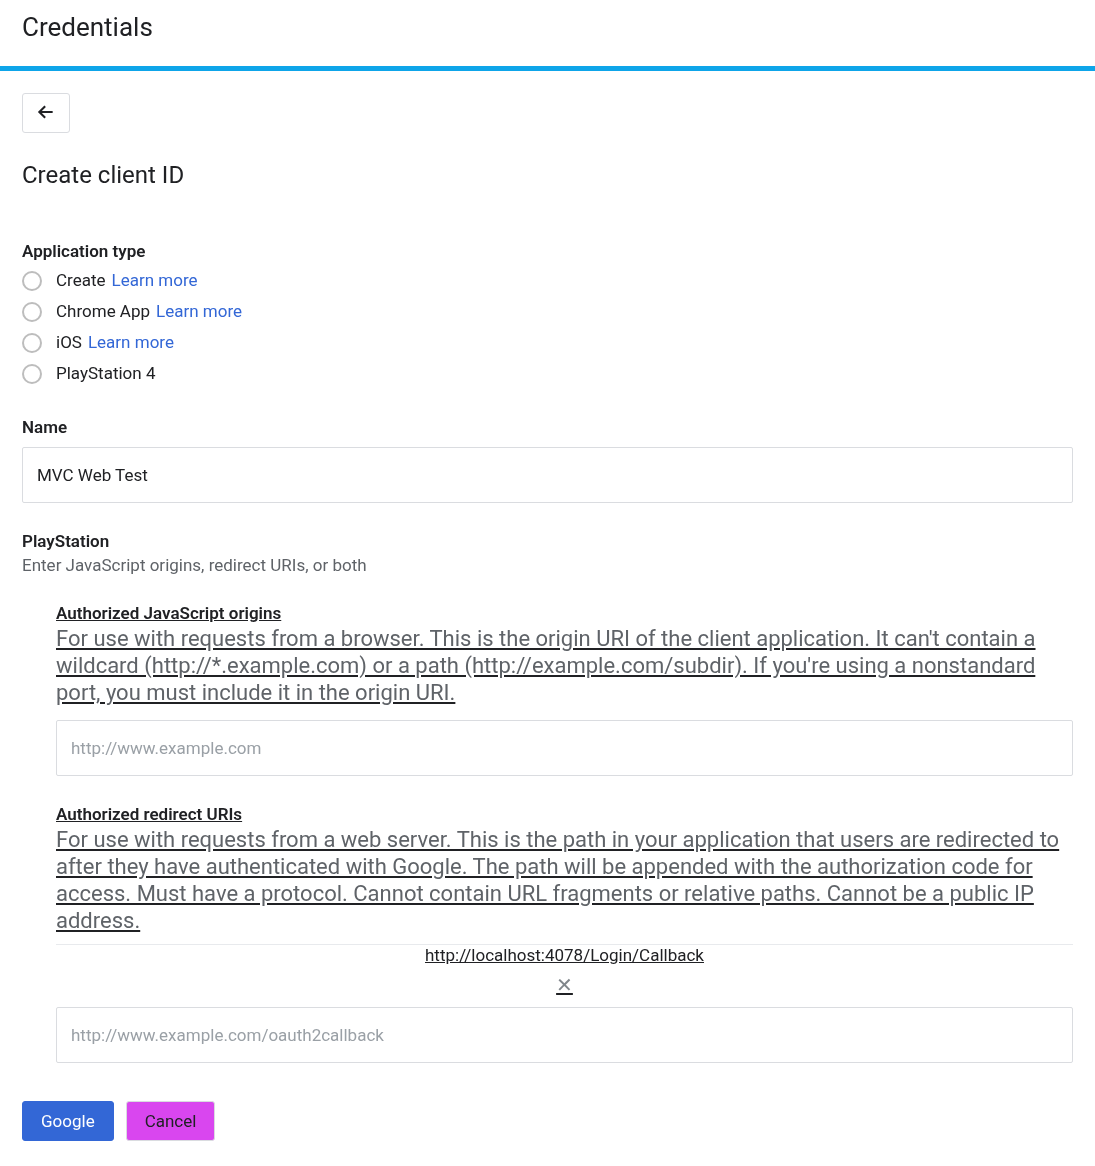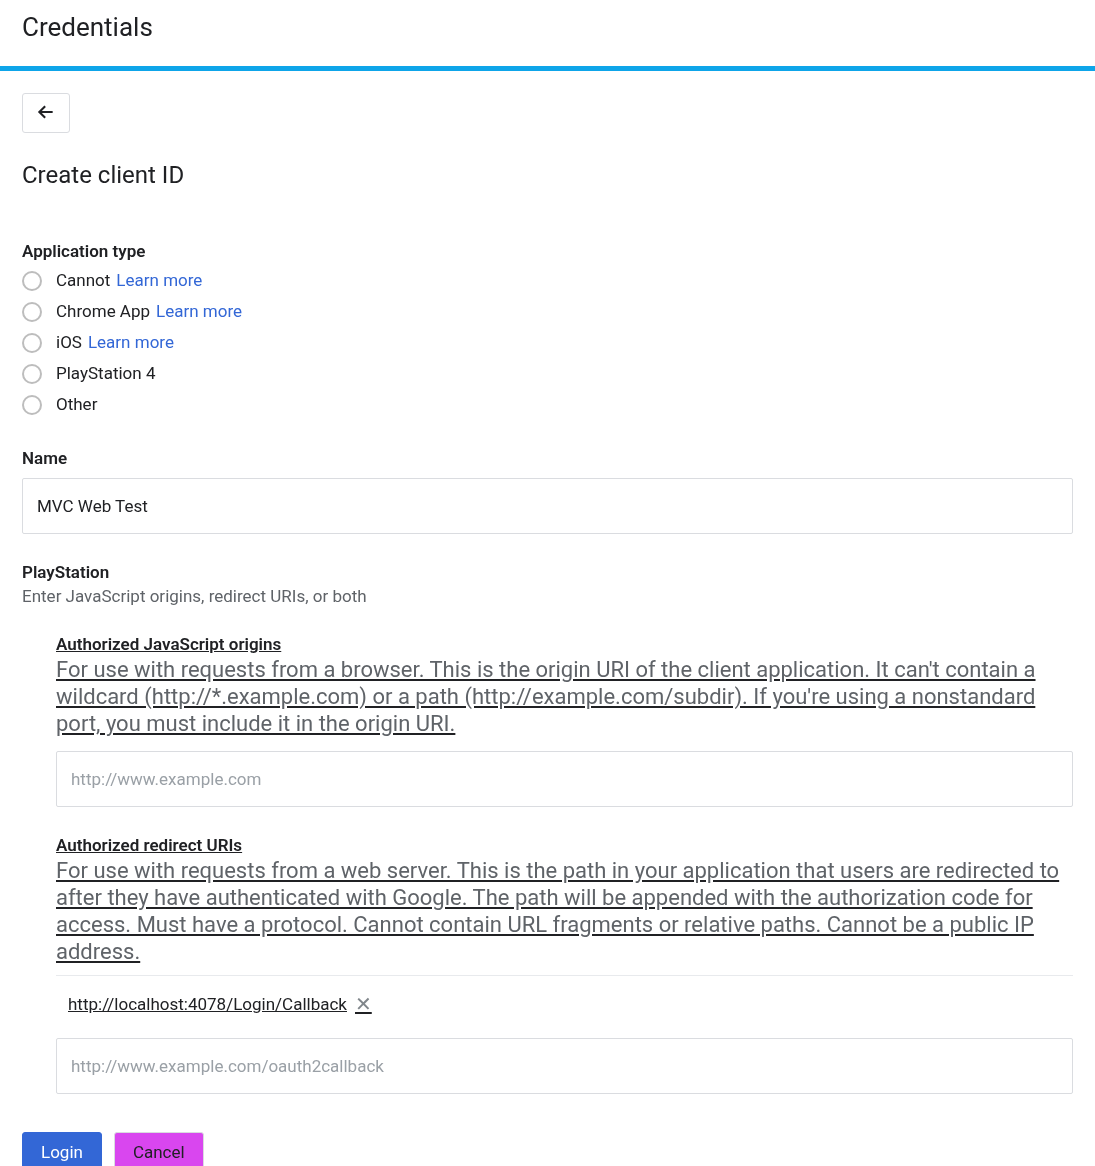--- a/index.html
+++ b/index.html
@@ -115,24 +115,26 @@
       line-height: 27px;
       margin-bottom: 8px;
     }
     .uri-divider {
       border-top: 1px solid #e8eaed;
       margin-top: 10px;
     }
     .uri-row {
       display: flex;
       align-items: center;
+      justify-content: space-between;
       height: 56px;
       padding: 0 12px;
       font-size: 17px;
       color: #202124;
+      flex-direction: column;
     }
     .remove-x {
       font-size: 20px;
       color: #80868b;
       cursor: pointer;
       padding: 4px 8px;
     }
     .actions {
       display: flex;
       gap: 12px;
@@ -174,40 +176,36 @@
     </span>
   </button>
 
   <h2 class="subtitle">Create client ID</h2>
 
   <div class="radio-group">
     <div class="section-label">Application type</div>
 
     <div class="radio-row">
       <span class="radio"></span>
-      <span class="radio-label">Cannot</span>
+      <span class="radio-label">Create</span>
       <a class="learn-more">Learn more</a>
     </div>
     <div class="radio-row">
       <span class="radio"></span>
       <span class="radio-label">Chrome App</span>
       <a class="learn-more">Learn more</a>
     </div>
     <div class="radio-row">
       <span class="radio"></span>
       <span class="radio-label">iOS</span>
       <a class="learn-more">Learn more</a>
     </div>
     <div class="radio-row">
       <span class="radio"></span>
       <span class="radio-label">PlayStation 4</span>
-    </div>
-    <div class="radio-row">
-      <span class="radio"></span>
-      <span class="radio-label">Other</span>
     </div>
   </div>
 
   <div class="name-group">
     <div class="section-label">Name</div>
     <input class="name-input" type="text" value="MVC Web Test" style="">
   </div>
 
   <div>
     <div class="section-label">PlayStation</div>
@@ -225,17 +223,17 @@
     <div class="sub-help">For use with requests from a web server. This is the path in your application that users are redirected to after they have authenticated with Google. The path will be appended with the authorization code for access. Must have a protocol. Cannot contain URL fragments or relative paths. Cannot be a public IP address.</div>
     <div class="uri-divider"></div>
     <div class="uri-row">
       <span>http://localhost:4078/Login/Callback</span>
       <span class="remove-x">✕</span>
     </div>
     <input class="text-input" type="text" placeholder="http://www.example.com/oauth2callback" style="">
   </div>
 
   <div class="actions">
-    <button class="btn btn-primary">Login</button>
+    <button class="btn btn-primary">Google</button>
     <button class="btn btn-secondary">Cancel</button>
   </div>
 
 </div>
 
 </body></html>

